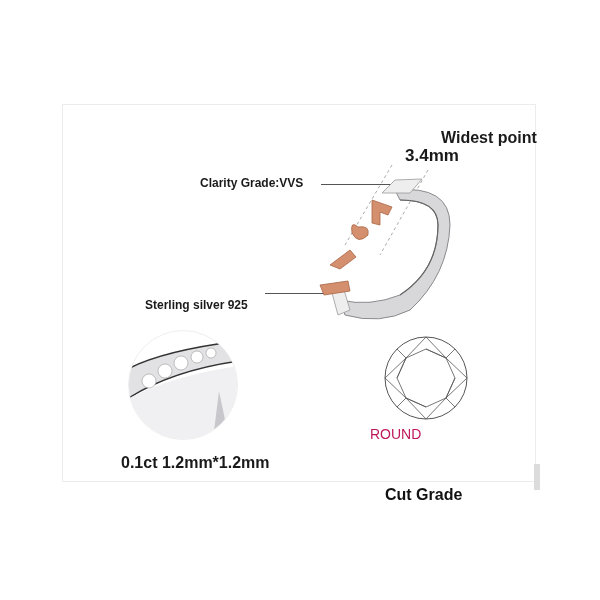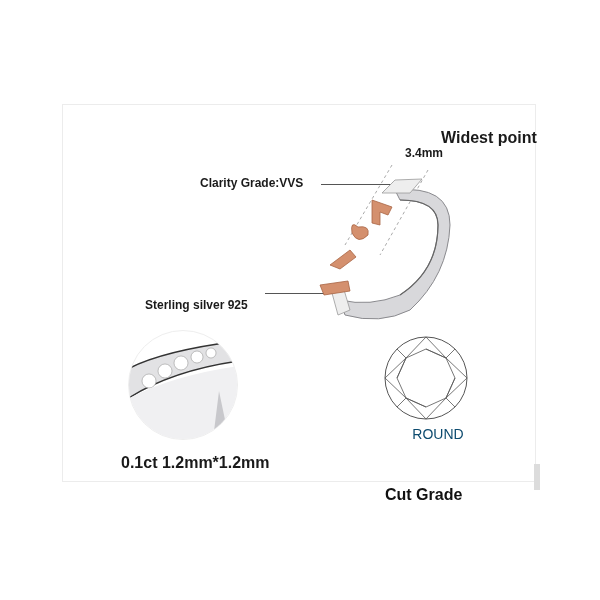--- a/index.html
+++ b/index.html
@@ -19,34 +19,34 @@
     }
     .leader { position: absolute; height: 1px; background: #555; }
     .dot { position: absolute; width: 4px; height: 4px; border-radius: 50%; background: #222; }
     .ring-svg { position: absolute; left: 310px; top: 165px; }
     .detail-circle {
       position: absolute; left: 128px; top: 330px; width: 108px; height: 108px; border-radius: 50%;
       overflow: hidden; border: 1px solid #eee; background: #fff;
     }
     .round-svg { position: absolute; left: 383px; top: 335px; }
     .round-label {
-      position: absolute; left: 12px; top: 426px; width: 100%; text-align: center; color: #0c4a6e; font-size: 14px;
+      position: absolute; left: 0; top: 426px; width: 100%; color: #be185d; font-size: 14px;
     }
     .cut-label {
       position: absolute; top: 450px; font-size: 16px; font-weight: bold; color: #111; margin-top: 36px;
     }
   </style>
 </head>
 <body>
 
 <div class="frame"></div>
 <div class="scroll-thumb"></div>
 
 <div class="label" style="left:393px; top:129px; font-size:16px;margin-left:48px;">Widest point</div>
-<div class="label" style="left:405px; top:146px; font-size:12px;">3.4mm</div>
+<div class="label" style="left:405px; top:146px; font-size:17px;">3.4mm</div>
 
 <div class="label" style="left:200px; top:176px;">Clarity Grade:VVS</div>
 <div class="leader" style="left:321px; top:184px; width:72px;"></div>
 <div class="dot" style="left:392px; top:182px;"></div>
 
 <div class="label" style="left:145px; top:286px;margin-top:12px;">Sterling silver 925</div>
 <div class="leader" style="left:265px; top:293px; width:76px;"></div>
 <div class="dot" style="left:340px; top:291px;"></div>
 
 <svg class="ring-svg" width="150" height="160" viewBox="0 0 150 160">

